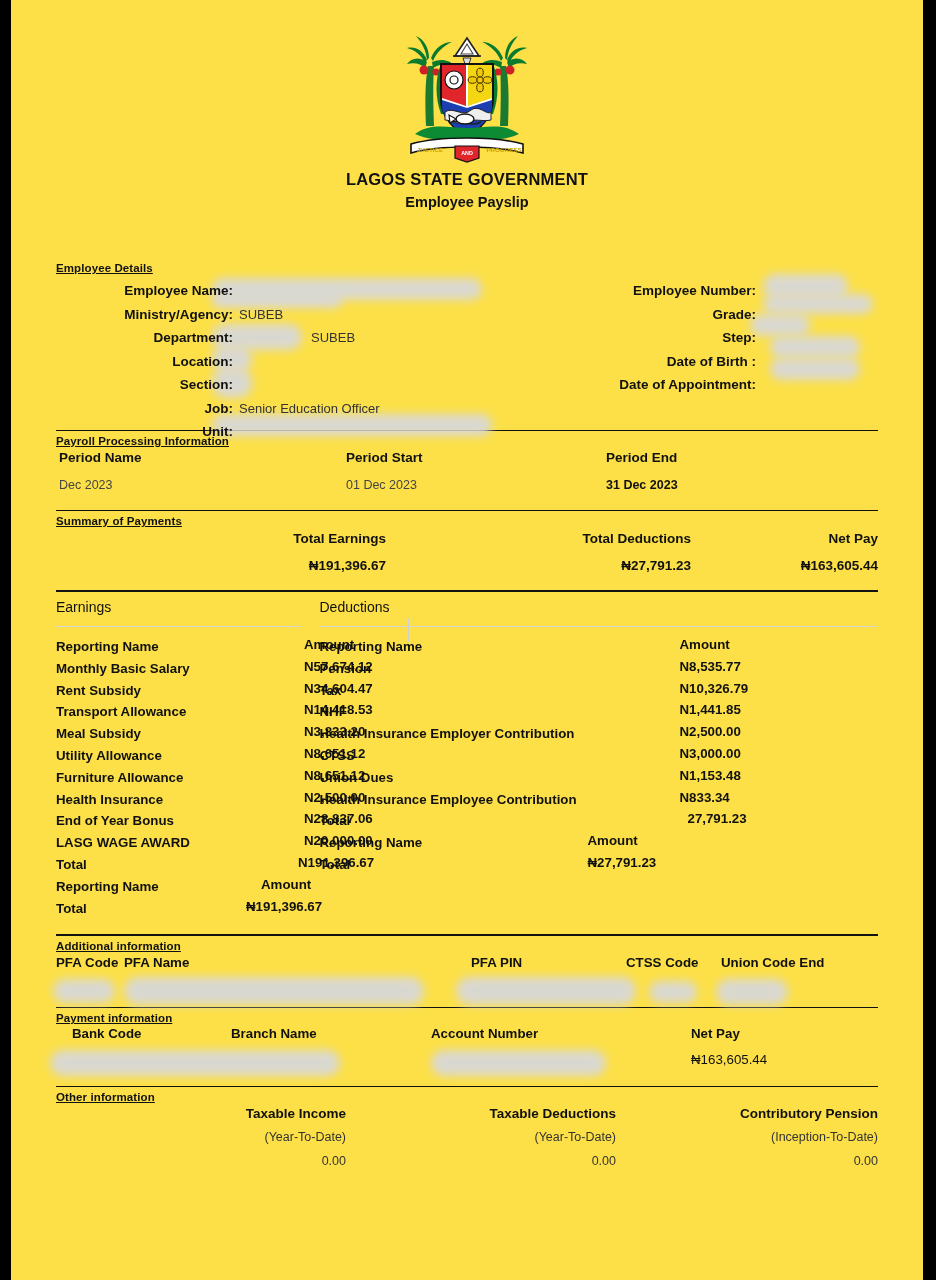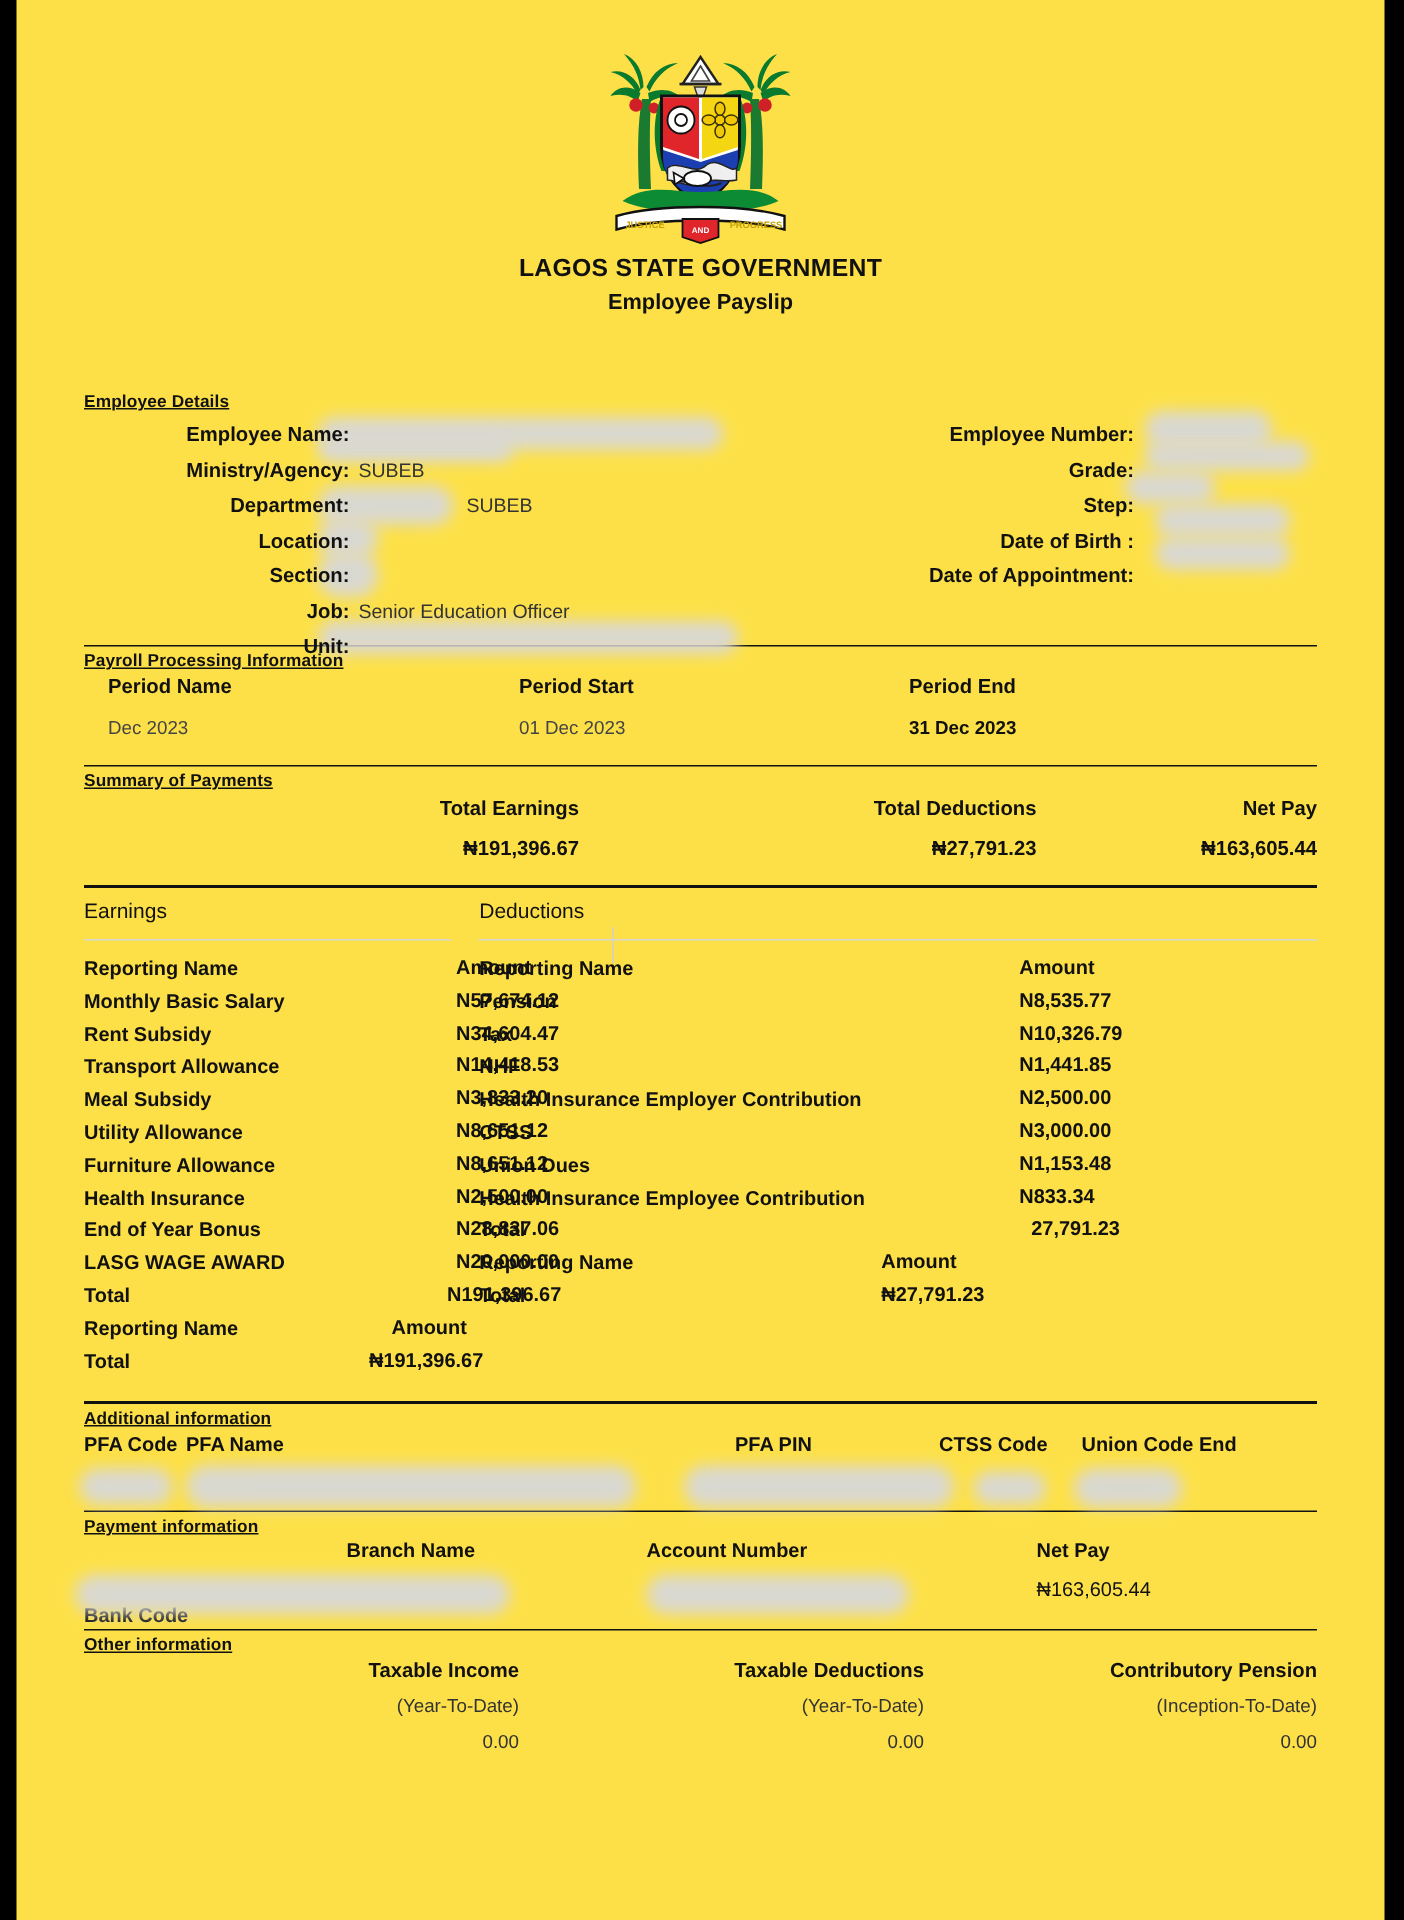--- a/index.html
+++ b/index.html
@@ -67,21 +67,21 @@
   .emp-left .emp-lab  { width: 177px; text-align: right; }
   .emp-right .emp-lab { width: 300px; }
   .emp-val {
     display:inline-block; font-size: 13px; color:#333; padding-left: 6px;
   }
   .emp-val.indent { padding-left: 78px; }
 
   
   .payroll { position: relative; margin-top: 2px; }
   .pp-head, .pp-vals { position: relative; height: 24px; }
-  .c1 { position:absolute; left: 16px; }
+  .c1 { position:absolute; left: 3px; }
   .c2 { position:absolute; left: 290px; }
   .c3 { position:absolute; left: 550px; }
   .pp-head span { font-size: 13.5px; font-weight: bold; color:#111; }
   .pp-vals span { font-size: 12.5px; color:#444; }
   .pp-vals .c3 { font-weight: bold; color:#111; }
 
   
   .summary { position: relative; }
   .sum-row { position: relative; height: 24px; }
   .s-earn { position:absolute; left: 120px;  width: 210px; text-align:right; }
@@ -110,29 +110,29 @@
   .ed-foot-name { position:absolute; left: 205px; font-size:13.3px; font-weight:bold; color:#111; }
   .ded .ed-foot-name { left: 268px; }
   .ed-foot-amt { position:absolute; left: 190px; font-size:13.3px; font-weight:bold; color:#111; }
   .ded .ed-foot-amt { left: 268px; }
 
   
   .addl { position: relative; }
   .addl-row { position: relative; height: 22px; }
   .a1 { position:absolute; left: 0; }
   .a2 { position:absolute; left: 68px; }
-  .a3 { position:absolute; left: 434px; text-align: center; }
+  .a3 { position:absolute; left: 415px; text-align: center; }
   .a4 { position:absolute; left: 570px; }
   .a5 { position:absolute; left: 665px; }
   .addl-row span { font-size: 13.3px; font-weight: bold; color:#111; }
 
   
   .pay { position: relative; }
   .pay-row { position: relative; height: 24px; }
-  .p1 { position:absolute; left: 0; margin-top: 43px; }
+  .p1 { position:absolute; left: 16px; }
   .p2 { position:absolute; left: 175px; }
   .p3 { position:absolute; left: 375px; }
   .p4 { position:absolute; left: 635px; }
   .pay-row span { font-size: 13.3px; font-weight: bold; color:#111; }
   .pay-val { font-size: 13px; color:#222; font-weight: normal !important; }
 
   
   .other { position: relative; }
   .oth-row { position: relative; height: 24px; }
   .o1 { position:absolute; left: 60px;  width: 230px; text-align:right; }

